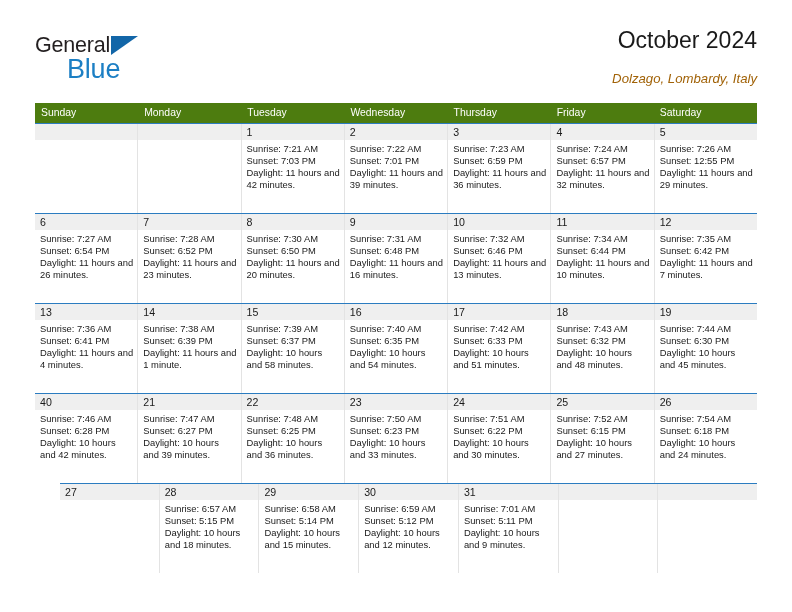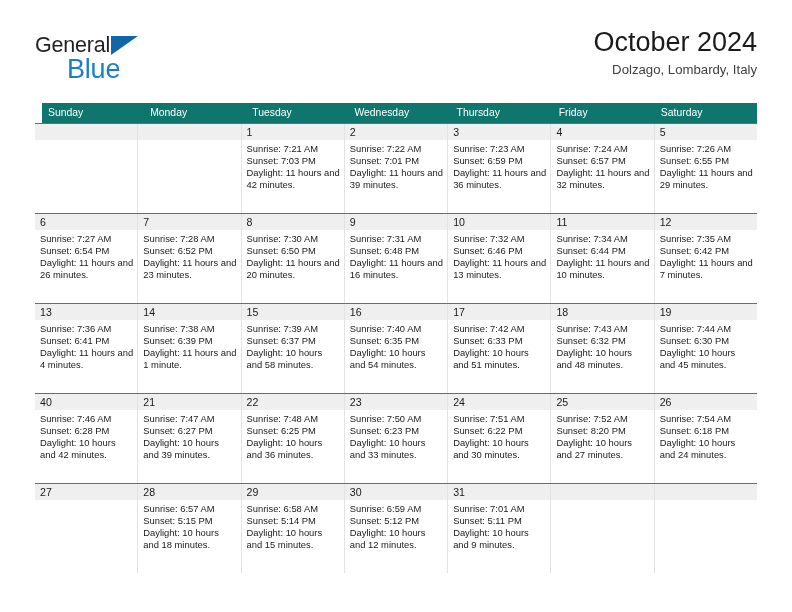--- a/index.html
+++ b/index.html
@@ -63,45 +63,45 @@
     border-bottom: 19px solid transparent;
   }
 
   .title-block {
     position: absolute;
     right: 35px;
     top: 28px;
     text-align: right;
   }
   .month-title {
-    font-size: 27px;
+    font-size: 23px;
     color: #1a1a1a;
     font-weight: normal;
     line-height: 1.1;
     white-space: nowrap;
   }
   .location {
-    margin-top: 4px;
+    margin-top: 18px;
     font-size: 13.2px;
-    color: #404040;
+    color: #a16207;
     white-space: nowrap;
+    font-style: italic;
   }
 
   
   .cal {
     position: absolute;
     left: 35px;
     top: 103px;
     width: 722px;
   }
   .weekhead {
     display: flex;
-    background: #0f766e;
+    background: #4d7c0f;
     height: 20px;
-    margin-left: 7px;
   }
   .weekhead .wh {
     flex: 1 1 0;
     color: #ffffff;
     font-size: 10.4px;
     line-height: 20px;
     padding-left: 6px;
     box-sizing: border-box;
     white-space: nowrap;
     overflow: hidden;
@@ -111,20 +111,21 @@
     display: flex;
     border-top: 1.4px solid #2b7cc0;
     height: 90px;
     box-sizing: border-box;
   }
   .week:first-of-type {
     border-top: none;
   }
   .week.last {
     border-bottom: none;
+    margin-left: 25px;
   }
   .cell {
     flex: 1 1 0;
     position: relative;
     box-sizing: border-box;
     border-right: 1px solid #e3e3e3;
     overflow: hidden;
   }
   .cell:last-child {
     border-right: none;
@@ -222,21 +223,21 @@
         <div class="info">
           <div>Sunrise: 7:24 AM</div>
           <div>Sunset: 6:57 PM</div>
           <div class="dl">Daylight: 11 hours and 32 minutes.</div>
         </div>
       </div>
       <div class="cell">
         <div class="daynum-band">5</div>
         <div class="info">
           <div>Sunrise: 7:26 AM</div>
-          <div>Sunset: 6:55 PM</div>
+          <div>Sunset: 12:55 PM</div>
           <div class="dl">Daylight: 11 hours and 29 minutes.</div>
         </div>
       </div>
     </div>
 
     <div class="week">
       <div class="cell">
         <div class="daynum-band">6</div>
         <div class="info">
           <div>Sunrise: 7:27 AM</div>
@@ -391,21 +392,21 @@
         <div class="info">
           <div>Sunrise: 7:51 AM</div>
           <div>Sunset: 6:22 PM</div>
           <div class="dl">Daylight: 10 hours and 30 minutes.</div>
         </div>
       </div>
       <div class="cell">
         <div class="daynum-band">25</div>
         <div class="info">
           <div>Sunrise: 7:52 AM</div>
-          <div>Sunset: 8:20 PM</div>
+          <div>Sunset: 6:15 PM</div>
           <div class="dl">Daylight: 10 hours and 27 minutes.</div>
         </div>
       </div>
       <div class="cell">
         <div class="daynum-band">26</div>
         <div class="info">
           <div>Sunrise: 7:54 AM</div>
           <div>Sunset: 6:18 PM</div>
           <div class="dl">Daylight: 10 hours and 24 minutes.</div>
         </div>

